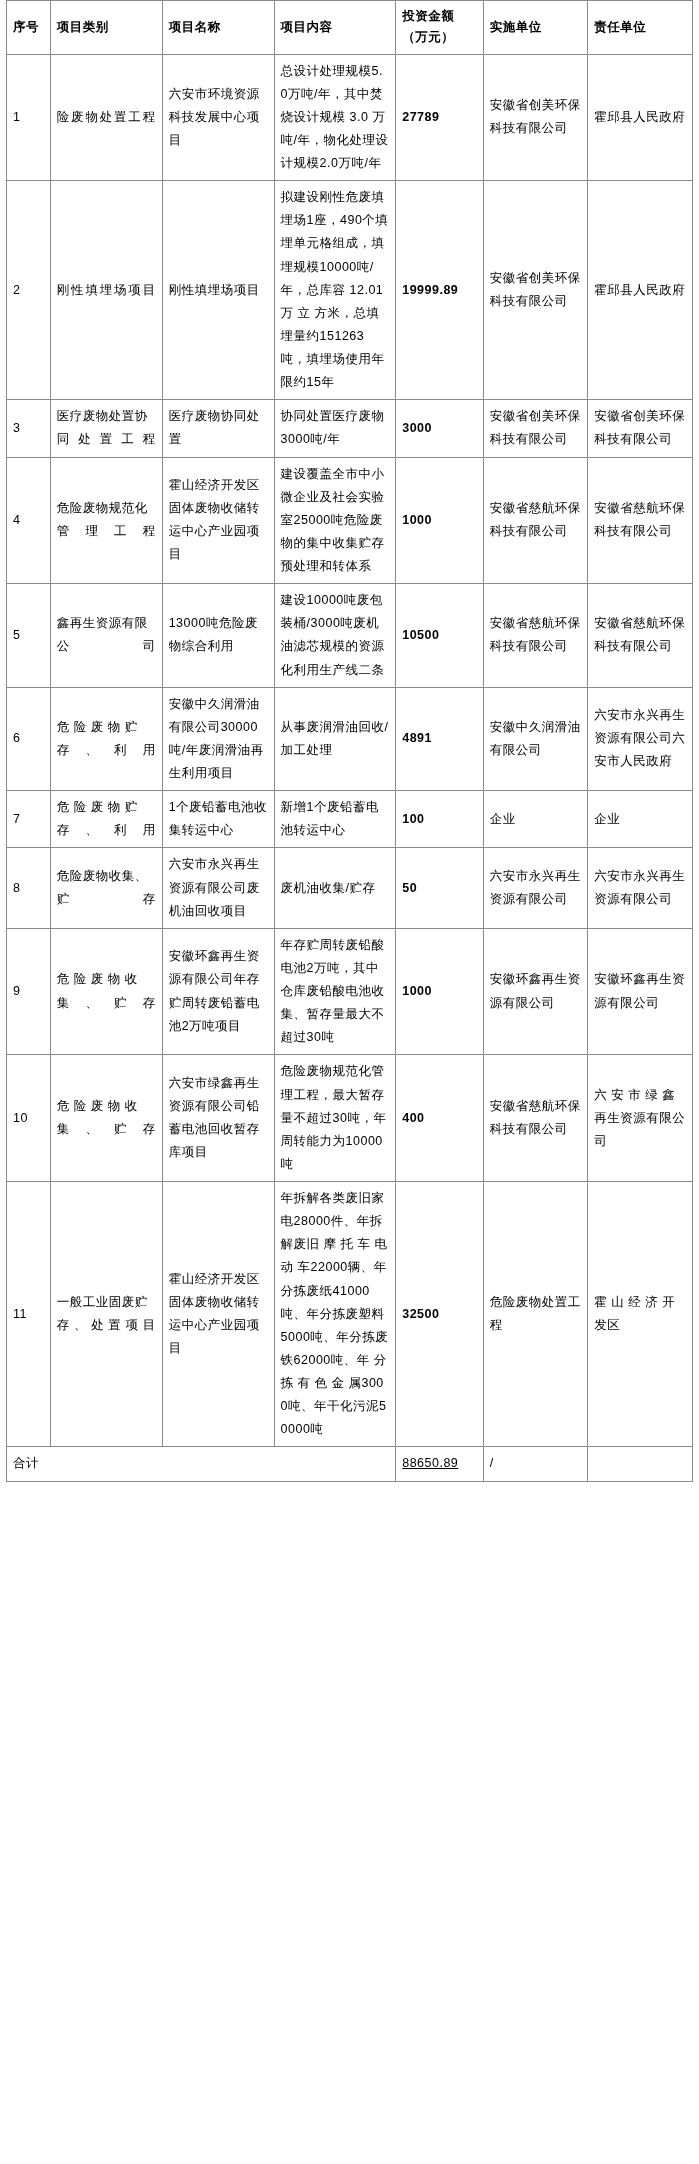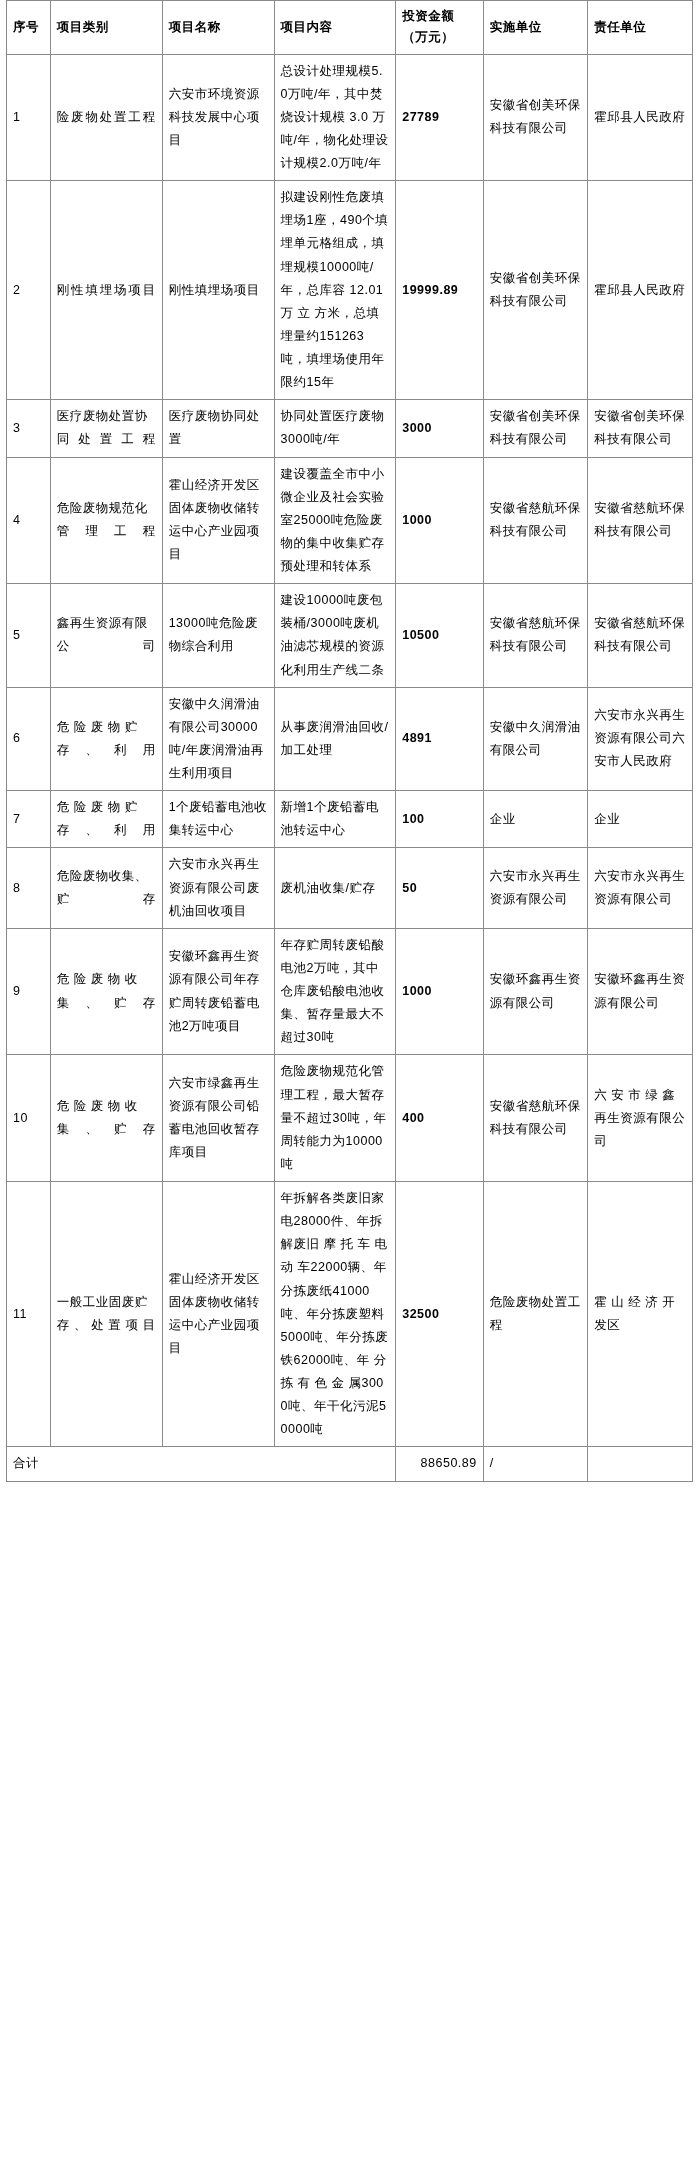--- a/index.html
+++ b/index.html
@@ -67,21 +67,22 @@
   }
   tr.total-row td {
     vertical-align: middle;
     margin-left: 39px;
   }
   tr.total-row td.total-label {
     font-weight: normal;
     text-align: left;
   }
   tr.total-row td.total-amount {
-    text-align: right;
+    text-align: left;
+    text-decoration: underline;
   }
   tr.total-row td.total-slash {
     text-align: left;
   }
   tr.total-row td.blank {
     border-left: 1px solid #8a8a8a;
   }
 </style>
 </head>
 <body>

